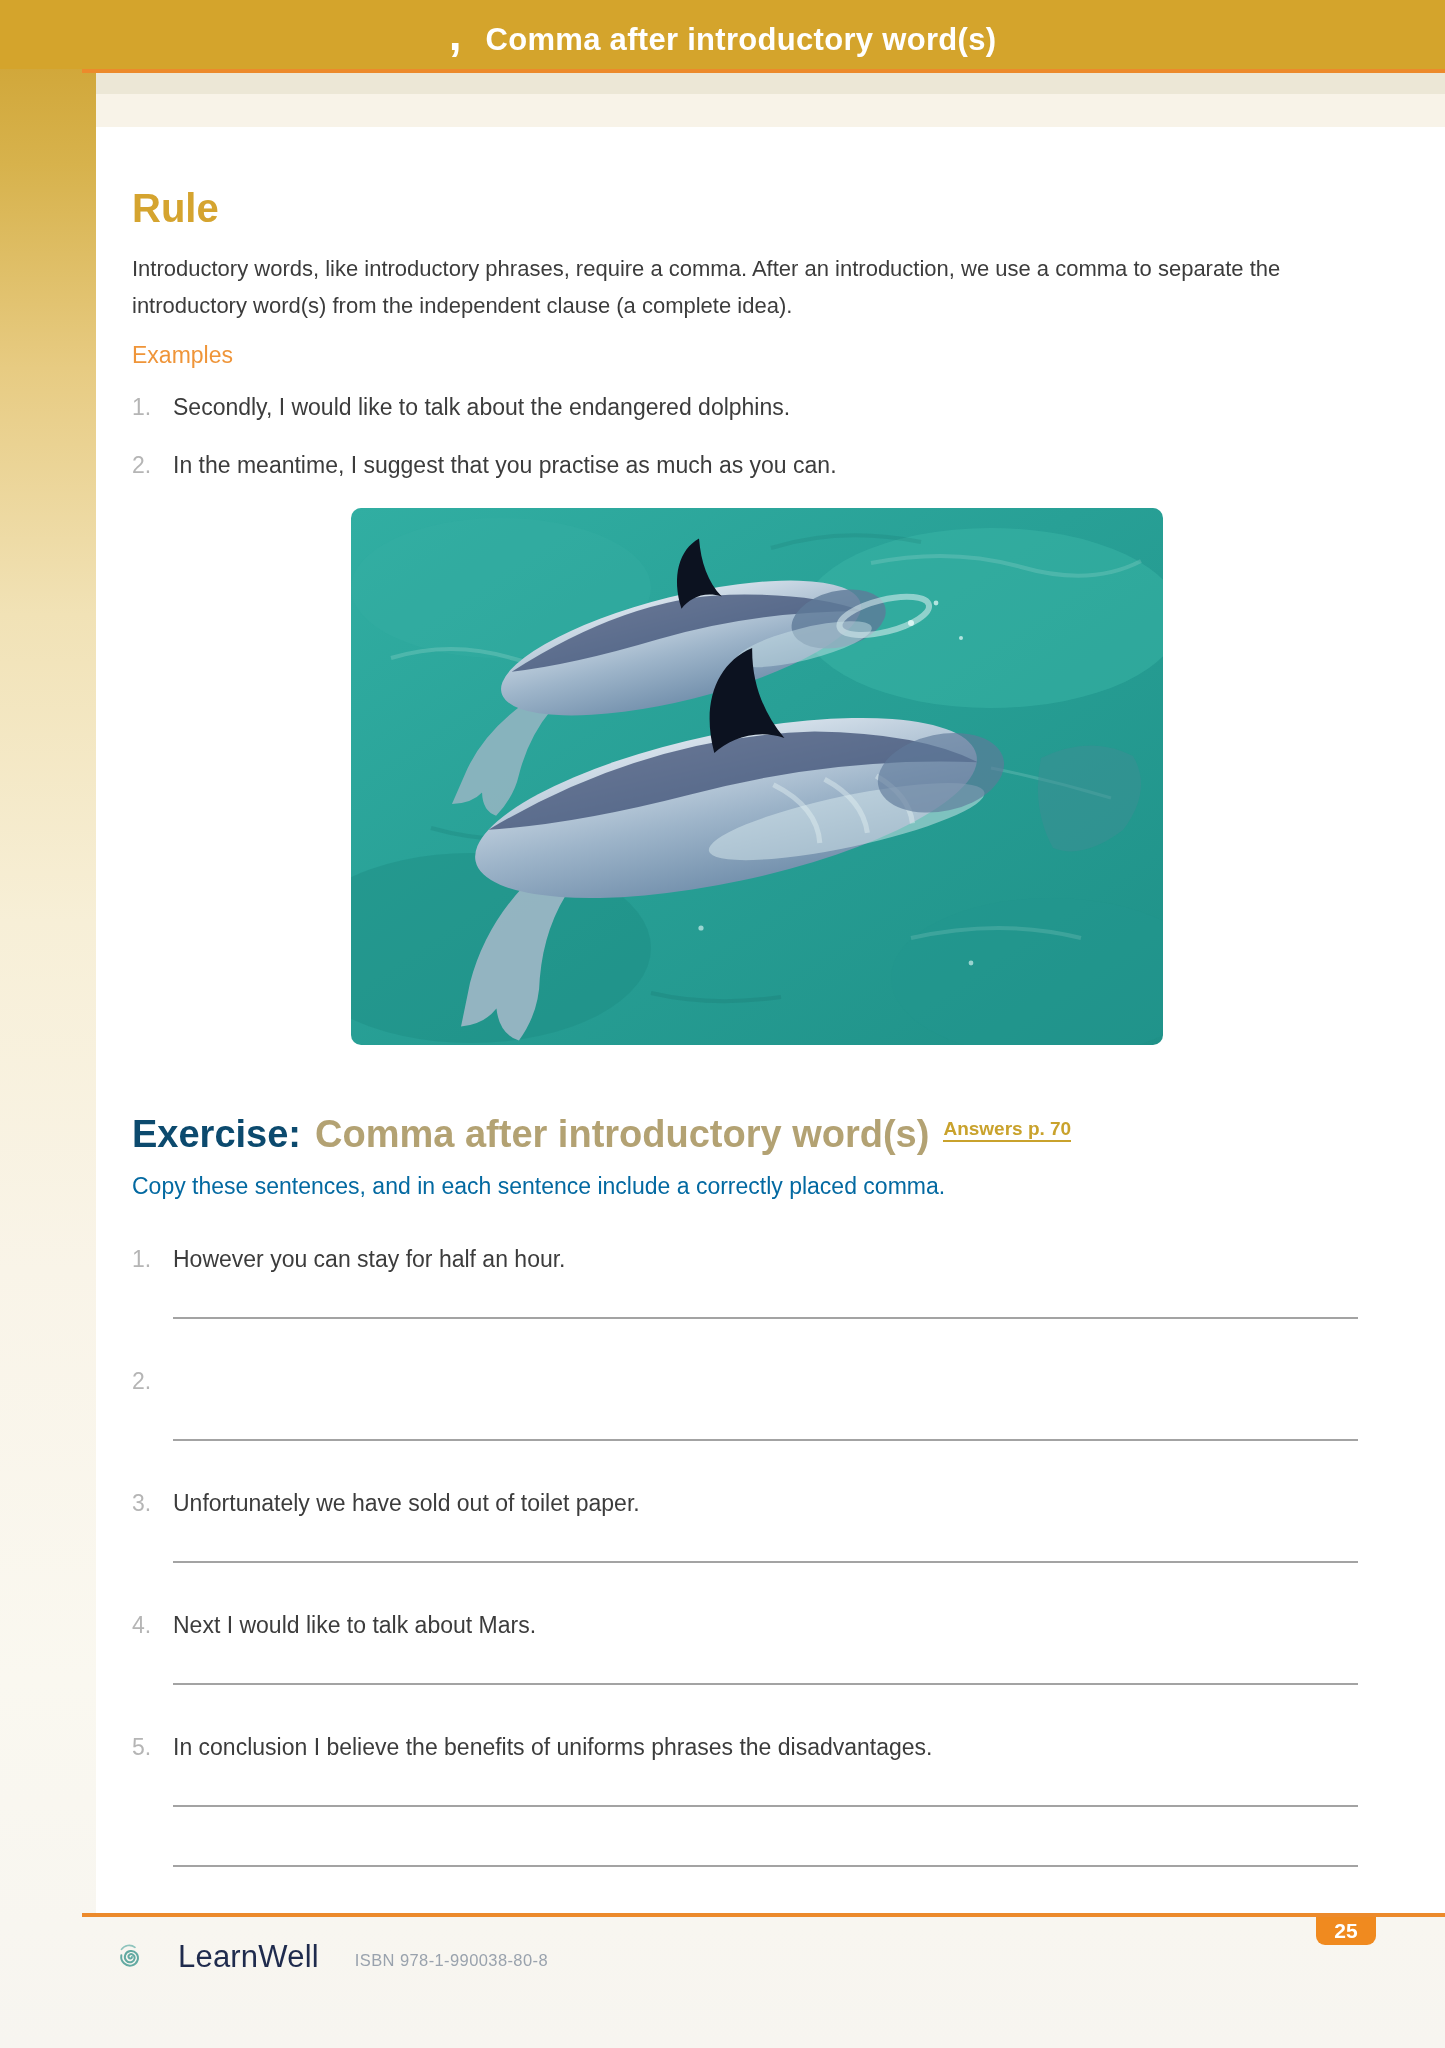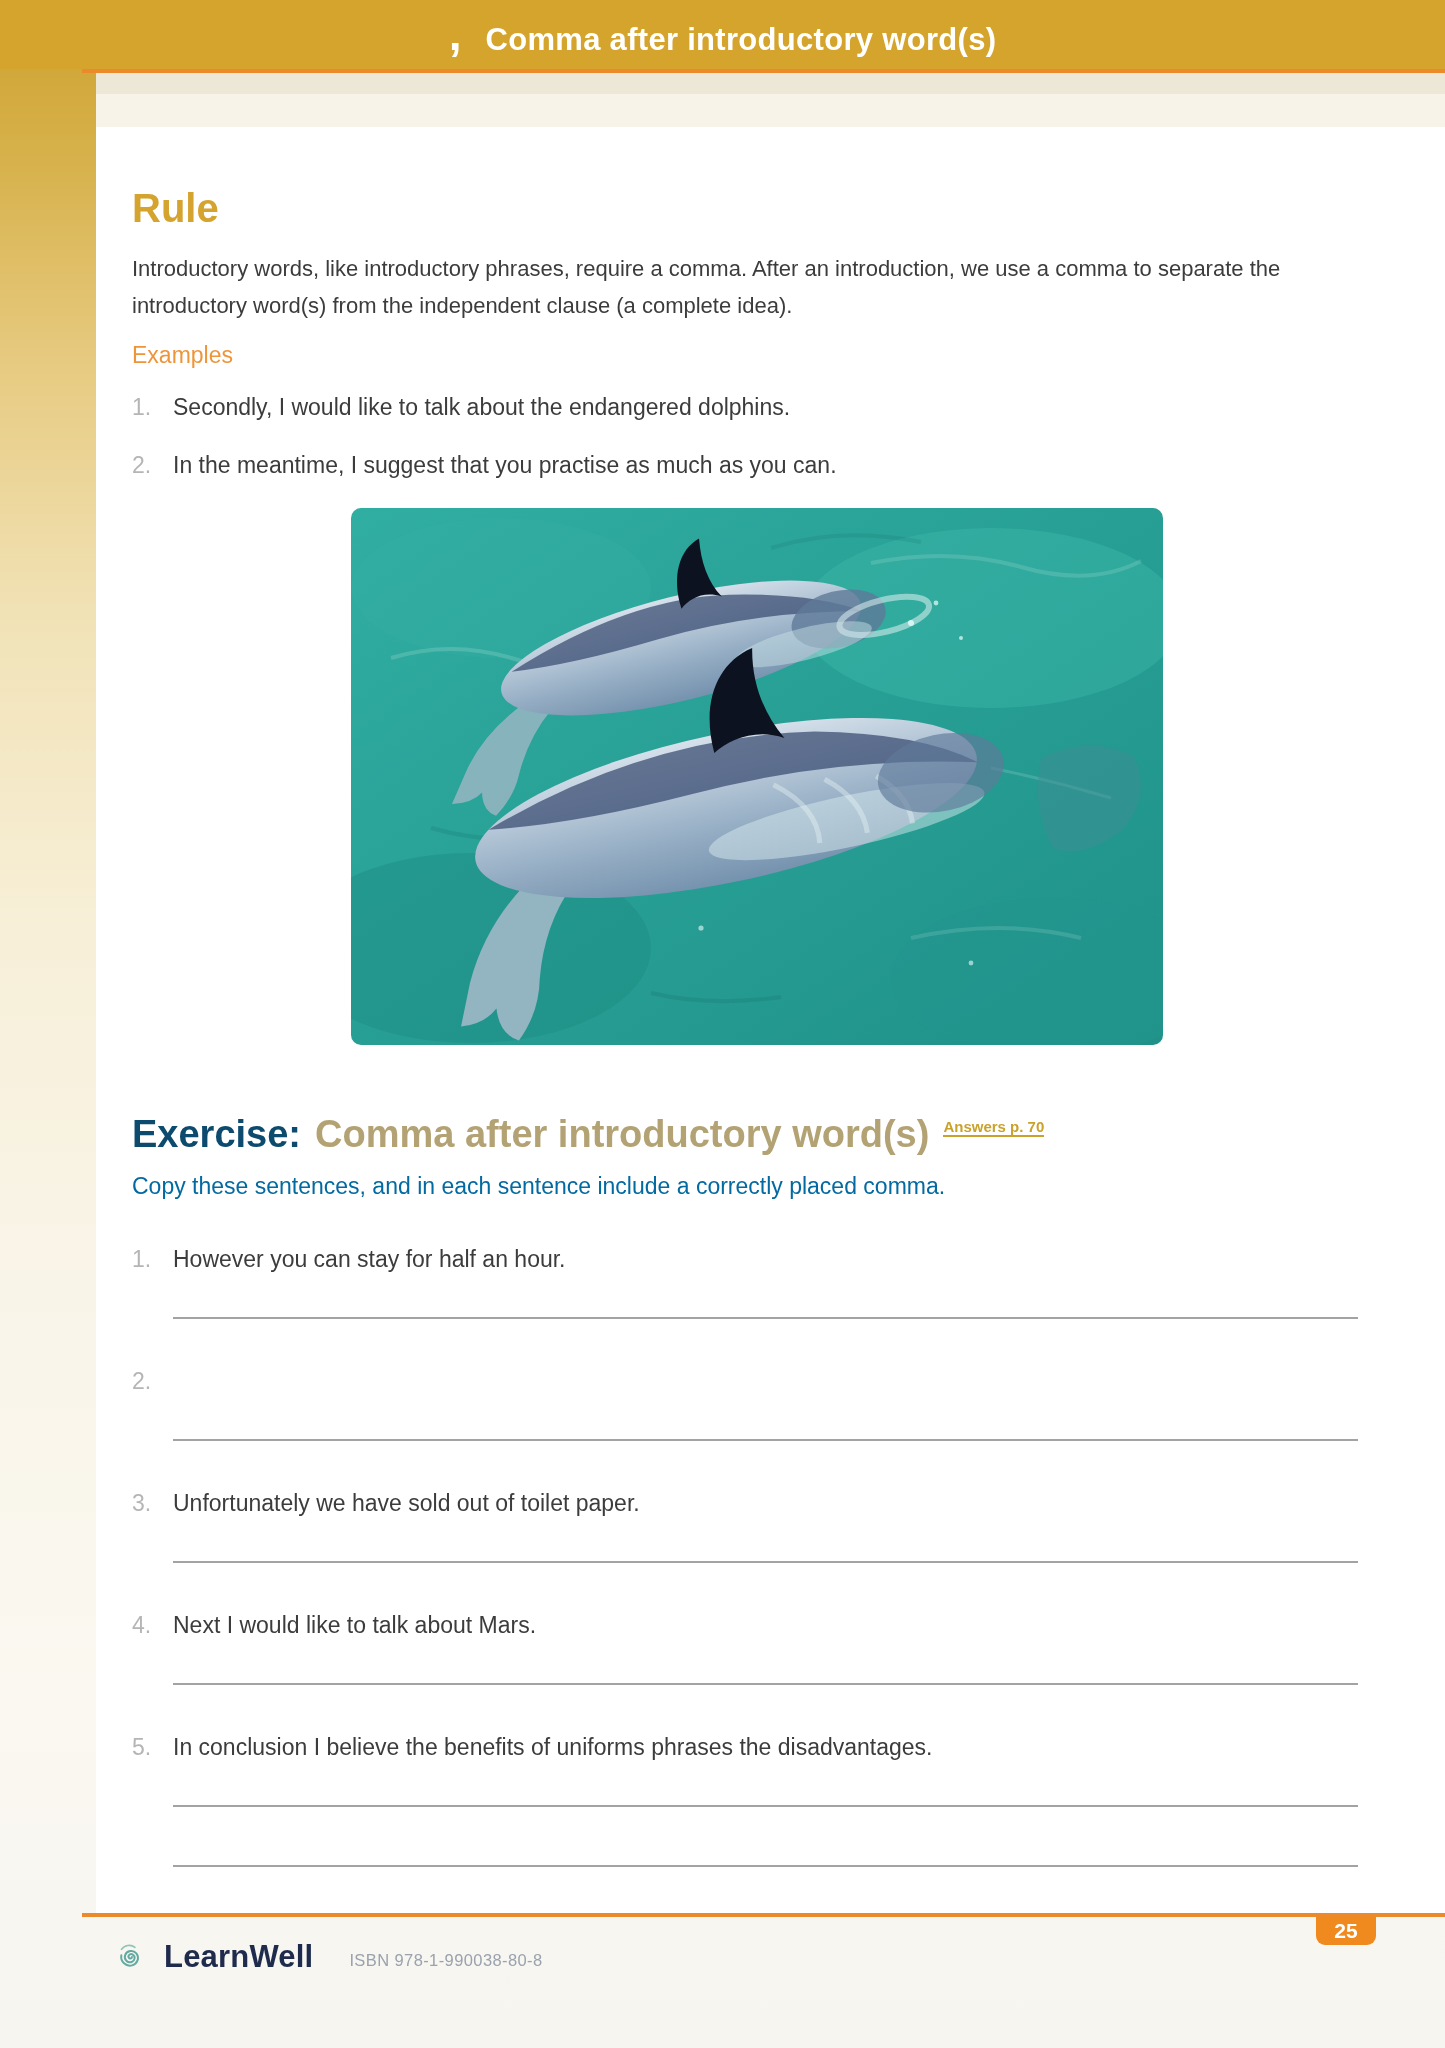--- a/index.html
+++ b/index.html
@@ -26,39 +26,39 @@
   .examples-label{margin-top:16px;font-size:23px;line-height:30px;color:#ef9539;}
   .example-list{margin:22px 0 0 0;padding:0;list-style:none;}
   .example-item{display:flex;margin-bottom:28px;font-size:23px;line-height:30px;color:#3c3c3c;}
   .num{flex:0 0 41px;color:#b5b5b5;}
   .photo{margin:28px 0 0 219px;width:812px;height:537px;border-radius:10px;overflow:hidden;display:block;}
   .photo svg{display:block;}
   
   .exercise-heading{margin-top:67px;display:flex;align-items:baseline;gap:14px;}
   .ex-label{font-size:38px;line-height:44px;font-weight:800;color:#0c4a6e;}
   .ex-title{font-size:38px;line-height:44px;font-weight:800;color:#b3a273;}
-  .answers-link{font-size:15px;font-weight:700;color:#c9a22c;text-decoration:none;
+  .answers-link{font-size:19px;font-weight:700;color:#c9a22c;text-decoration:none;
     border-bottom:2px solid #c9a22c;align-self:flex-start;margin-top:6px;cursor:pointer;}
   .instruction{margin:12px 0 0 0;font-size:23px;line-height:37px;color:#0369a1;}
   .ex-list{margin-top:38px;}
   .ex-item{margin:0;}
   .ex-row{display:flex;font-size:23px;line-height:32px;color:#3c3c3c;}
   .answer-line{margin:42px 0 0 41px;border-bottom:2px solid #a3a3a3;height:0;}
   .answer-line + .answer-line{margin-top:58px;}
   .ex-item{margin-bottom:46px;}
   
   .accent-bottom{position:absolute;top:1913px;left:82px;right:0;height:4px;background:#ec8a2b;}
   .page-tab{
     position:absolute;top:1917px;left:1316px;width:60px;height:28px;background:#f08a1f;
     border-radius:0 0 9px 9px;color:#ffffff;font-size:21px;font-weight:700;
     display:flex;align-items:center;justify-content:center;
   }
   .footer{position:absolute;top:1938px;left:112px;display:flex;align-items:center;}
   .logo-icon{width:38px;height:38px;}
-  .brand{margin-left:14px;font-size:31px;font-weight:700;color:#1f2b4d;letter-spacing:.2px;}
+  .brand{margin-left:28px;font-size:31px;font-weight:400;color:#1f2b4d;letter-spacing:.2px;}
   .isbn{margin-left:36px;font-size:16.5px;color:#99a2ad;letter-spacing:.4px;transform:translateY(3px);}
 </style>
 </head>
 <body>
 
 <div class="page">
 
   <header class="topbar">
     <span class="topbar-comma">,</span>
     <h1 class="topbar-title">Comma after introductory word(s)</h1>

